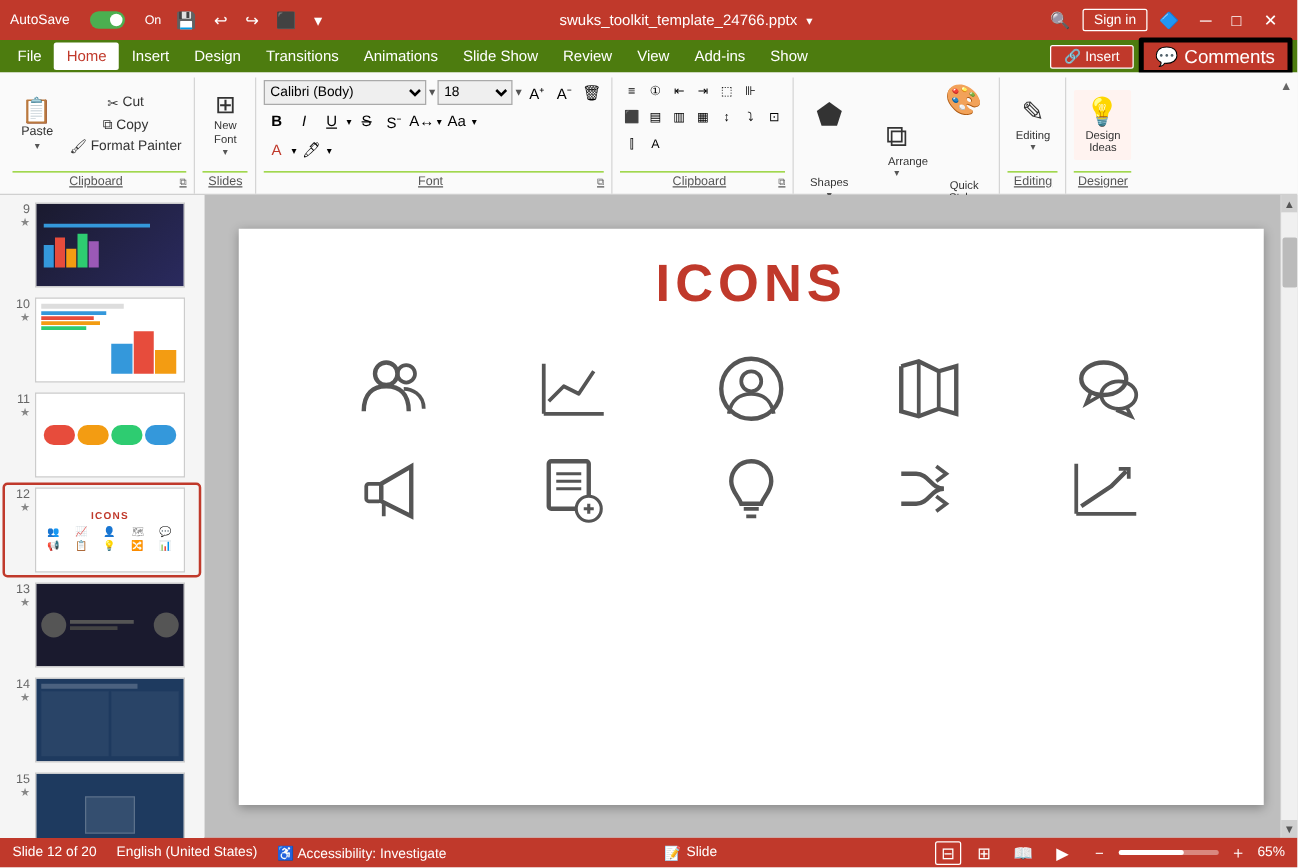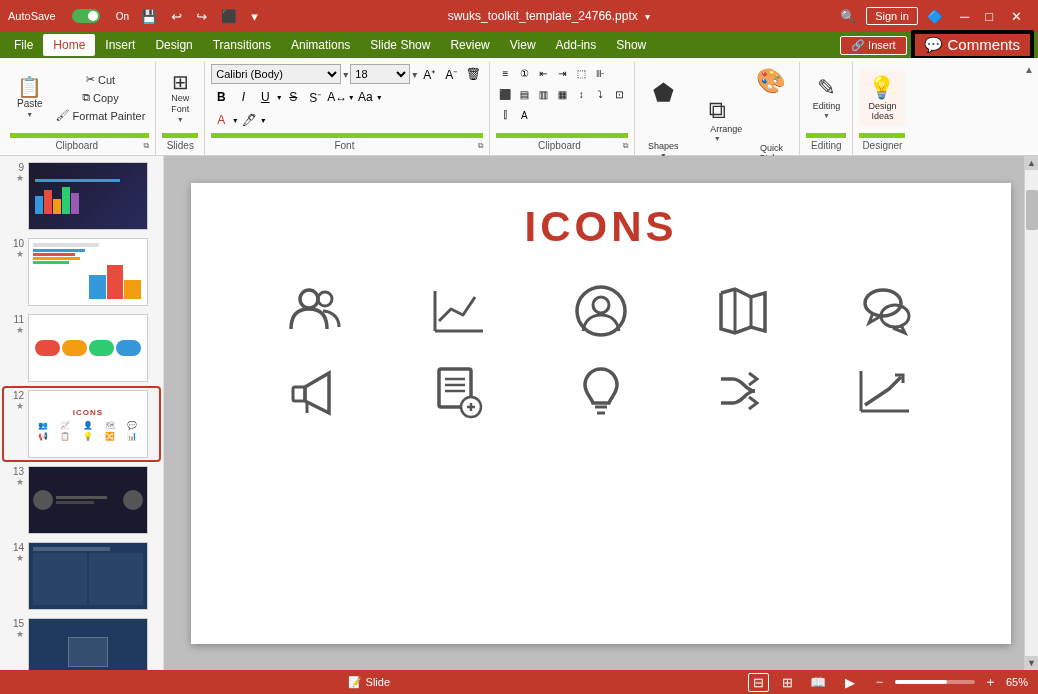--- a/index.html
+++ b/index.html
@@ -47,21 +47,21 @@
     }
     .ribbon-group {
       display: flex;
       flex-direction: column;
       border-right: 1px solid #d5d5d5;
       padding: 2px 6px;
       min-width: fit-content;
     }
     .ribbon-group:last-child { border-right: none; }
     .ribbon-group-content { display: flex; gap: 2px; flex: 1; align-items: center; }
-    .ribbon-group-label { text-align: center; font-size: 10px; color: #555; padding: 2px 0; border-top: 5px solid #84cc16; margin-top: 2px; display: flex; justify-content: space-between; align-items: center; }
+    .ribbon-group-label { text-align: center; font-size: 10px; color: #555; padding: 2px 0; border-top: 1px solid #84cc16; margin-top: 2px; display: flex; justify-content: space-between; align-items: center; text-decoration: underline; }
     .ribbon-group-label-text { flex: 1; text-align: center; }
     .ribbon-btn { display: flex; flex-direction: column; align-items: center; justify-content: center; padding: 2px 4px; cursor: pointer; border: 1px solid transparent; border-radius: 2px; min-width: 36px; font-size: 9px; color: #333; gap: 1px; }
     .ribbon-btn .btn-icon { font-size: 20px; line-height: 1; }
     .ribbon-btn-large { min-height: 60px; }
     .ribbon-btn-sm { flex-direction: row; font-size: 11px; padding: 1px 3px; min-width: 0; gap: 3px; }
 
     
     .ribbon-stack { display: flex; flex-direction: column; gap: 1px; }
 
     
@@ -662,20 +662,28 @@
       <button class="scroll-btn">▲</button>
       <div class="scroll-track">
         <div class="scroll-thumb"></div>
       </div>
       <button class="scroll-btn">▼</button>
     </div>
   </div>
 </div>
 
 <div class="status-bar">
+  <div class="status-bar-left">
+    <span>Slide 12 of 20</span>
+    <span>English (United States)</span>
+    <span>
+      <span>♿</span>
+      <span>Accessibility: Investigate</span>
+    </span>
+  </div>
   <div class="status-bar-center">
     <button class="notes-btn">
       <span>📝</span>
       <span>Slide</span>
     </button>
   </div>
   <div class="status-bar-right">
     <button class="view-btn active">⊟</button>
     <button class="view-btn">⊞</button>
     <button class="view-btn">📖</button>

